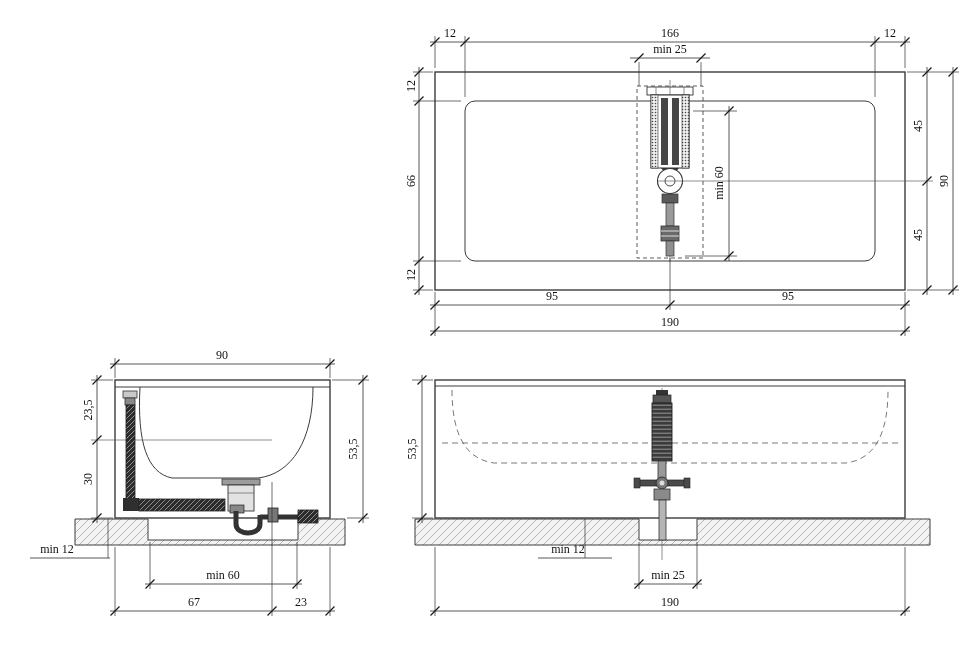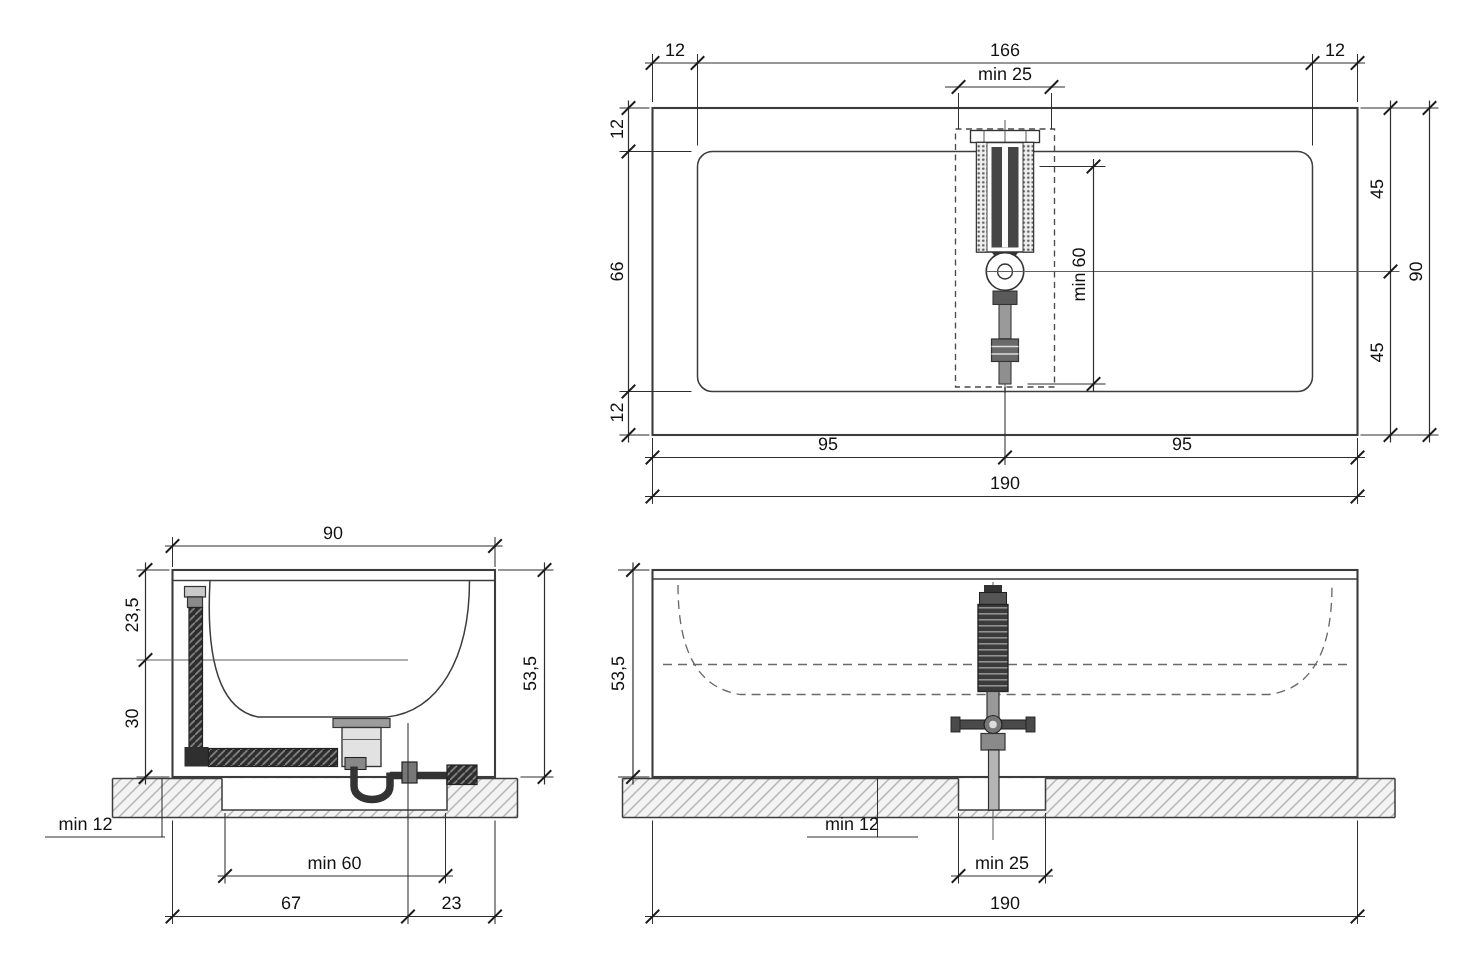--- a/index.html
+++ b/index.html
@@ -1,16 +1,16 @@
 <!DOCTYPE html>
 <html><head>
 <meta charset="utf-8">
 <style>
   html,body{margin:0;padding:0;background:#ffffff;}
-  .canvas{width:976px;height:648px;background:#fff;position:relative;font-family:Liberation Sans, sans-serif;overflow:hidden;}
+  .canvas{width:976px;height:648px;background:#fff;position:relative;font-family:Liberation Serif, serif;overflow:hidden;}
   svg{display:block;}
   .outline{fill:#ffffff;stroke:#3c3c3c;stroke-width:1.4;}
   .thin{fill:none;stroke:#3c3c3c;stroke-width:1;}
   .xfine{fill:none;stroke:#5f5f5f;stroke-width:0.7;}
   .dimline{stroke:#2e2e2e;stroke-width:0.8;fill:none;}
   .ext{stroke:#2e2e2e;stroke-width:0.7;fill:none;}
   .dashed{fill:none;stroke:#4a4a4a;stroke-width:0.9;stroke-dasharray:4 3;}
   .dashfine{fill:none;stroke:#6a6a6a;stroke-width:0.9;stroke-dasharray:6 4;}
   text.dim{font-size:12px;fill:#111;text-anchor:middle;}
   .tickp{stroke:#1c1c1c;stroke-width:1.3;fill:none;}

